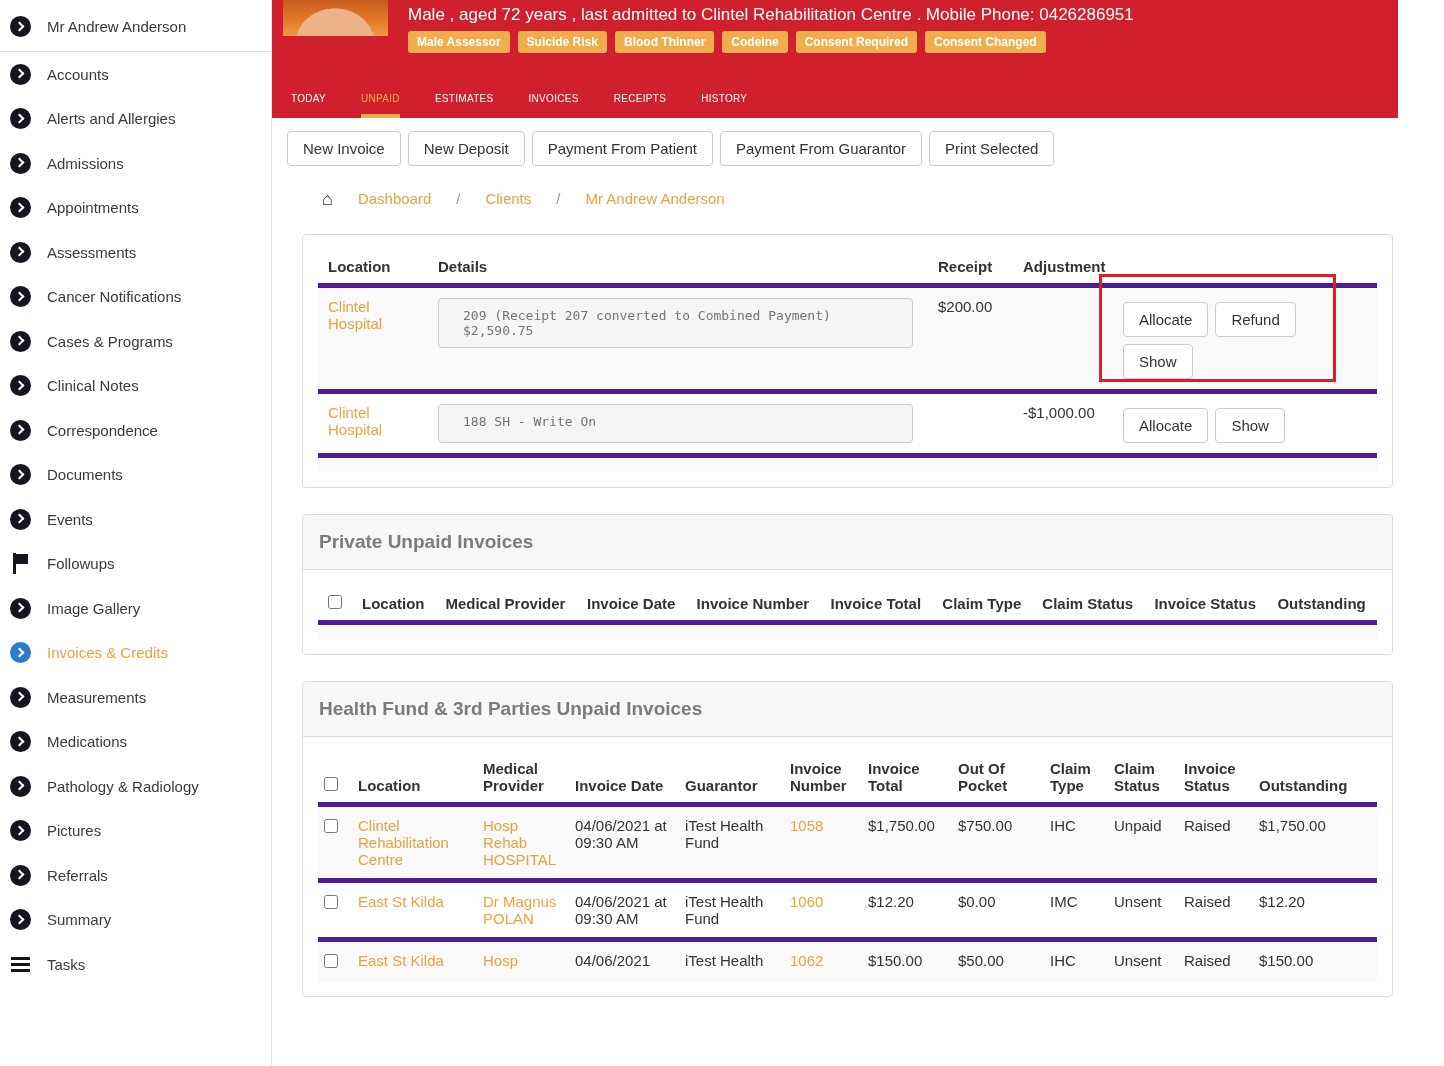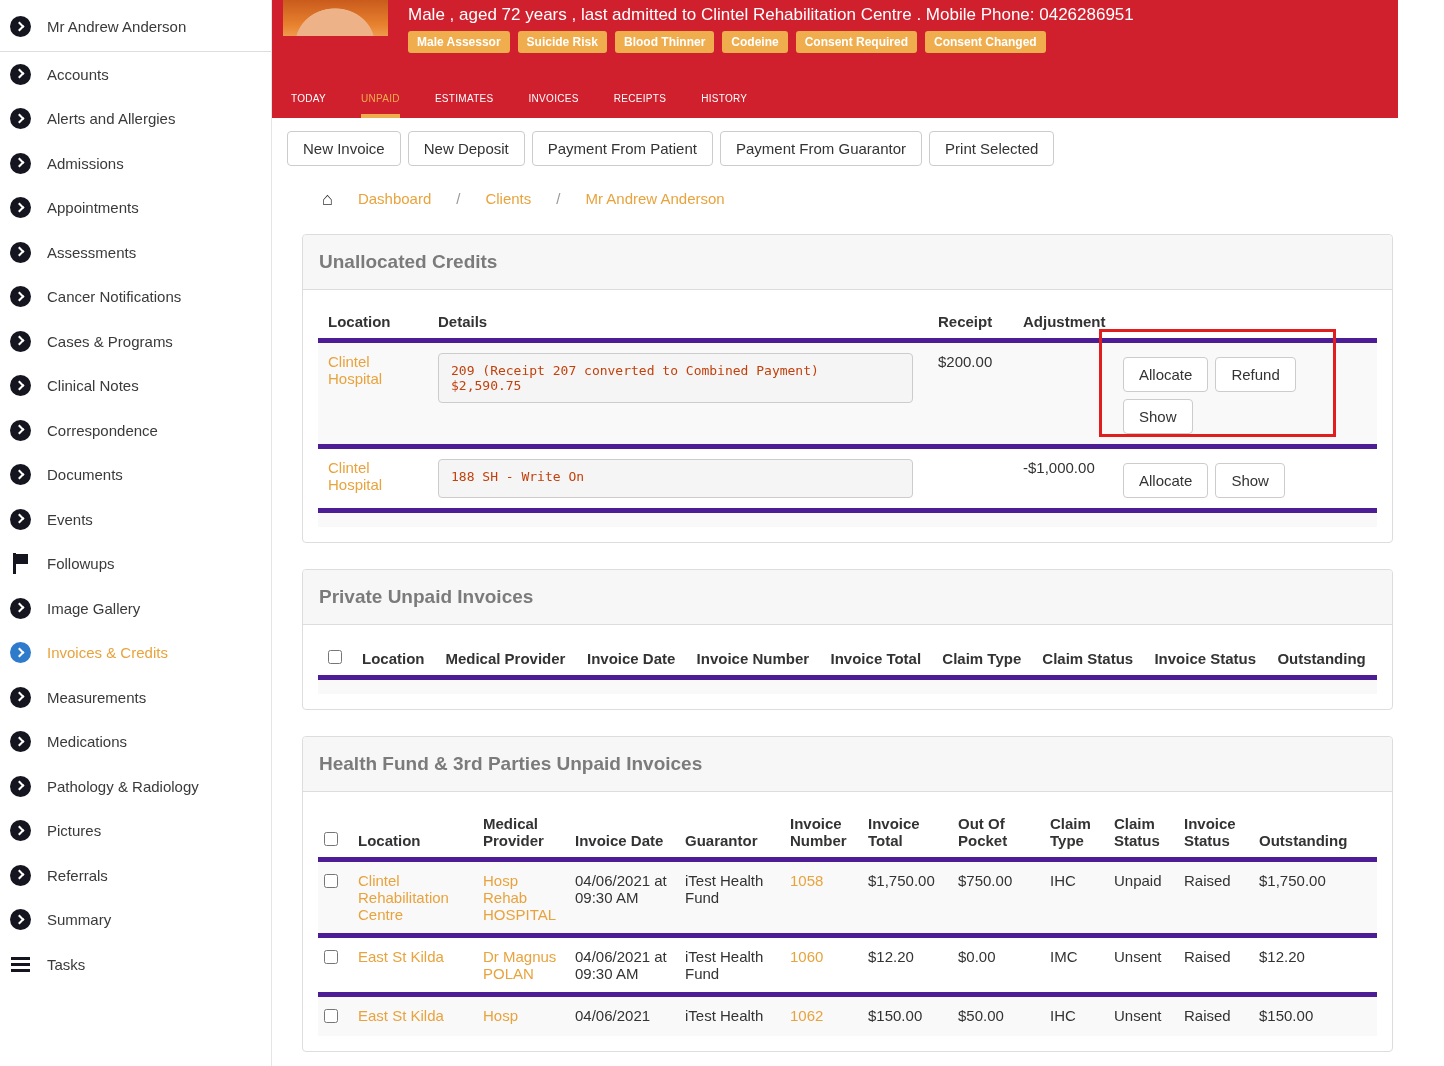--- a/index.html
+++ b/index.html
@@ -65,22 +65,22 @@
   table { border-collapse:collapse; width:100%; font-size:15px; color:#333; }
   th { text-align:left; font-weight:bold; padding:8px 10px; vertical-align:bottom; }
   td { padding:10px; vertical-align:top; }
   tbody tr { border-top:5px solid #4c1d95; }
   tbody tr:nth-child(odd) { background:#f9f9f9; }
   .stripe-row td { padding:7px; }
   input[type=checkbox] { width:14px; height:14px; margin:2px 0 0 0; }
 
   .uc-table { table-layout:fixed; }
   .details-box { background:#f5f5f5; border:1px solid #ccc; border-radius:4px;
-     padding:9px 12px; font-family:"DejaVu Sans Mono",monospace; font-size:13px;
-     color:#c2410c; white-space:pre-wrap; width:475px; min-height:39px; }
+     padding:9px 24px; font-family:"DejaVu Sans Mono",monospace; font-size:13px;
+     color:#737373; white-space:pre-wrap; width:475px; min-height:39px; }
   .actions-cell { padding-top:14px; }
   .actions-wrap { position:relative; width:190px; display:flex; flex-wrap:wrap; gap:7px; }
   .annotation-box { position:absolute; left:-24px; top:-28px; width:237px; height:108px;
      border:3px solid #e01e1e; pointer-events:none; }
   .link { color:#e8a33d; cursor:pointer; }
 
   .hf-table { table-layout:fixed; }
   .hf-table th { padding:8px 6px; }
   .hf-table td { padding:10px 6px; }
 </style>
@@ -216,23 +216,20 @@
     <nav class="breadcrumb">
       <span class="home-icon"></span>
       <a class="crumb">Dashboard</a>
       <span class="crumb-sep"></span>
       <a class="crumb">Clients</a>
       <span class="crumb-sep"></span>
       <a class="crumb">Mr Andrew Anderson</a>
     </nav>
 
     <section class="panel">
-      <div class="panel-heading">
-        <h2 class="panel-title">Unallocated Credits</h2>
-      </div>
       <div class="panel-body">
         <table class="uc-table">
           <colgroup>
             <col style="width:110px">
               <col style="width:500px">
               <col style="width:85px">
             <col style="width:100px">
               <col>
           </colgroup>
           <thead>

